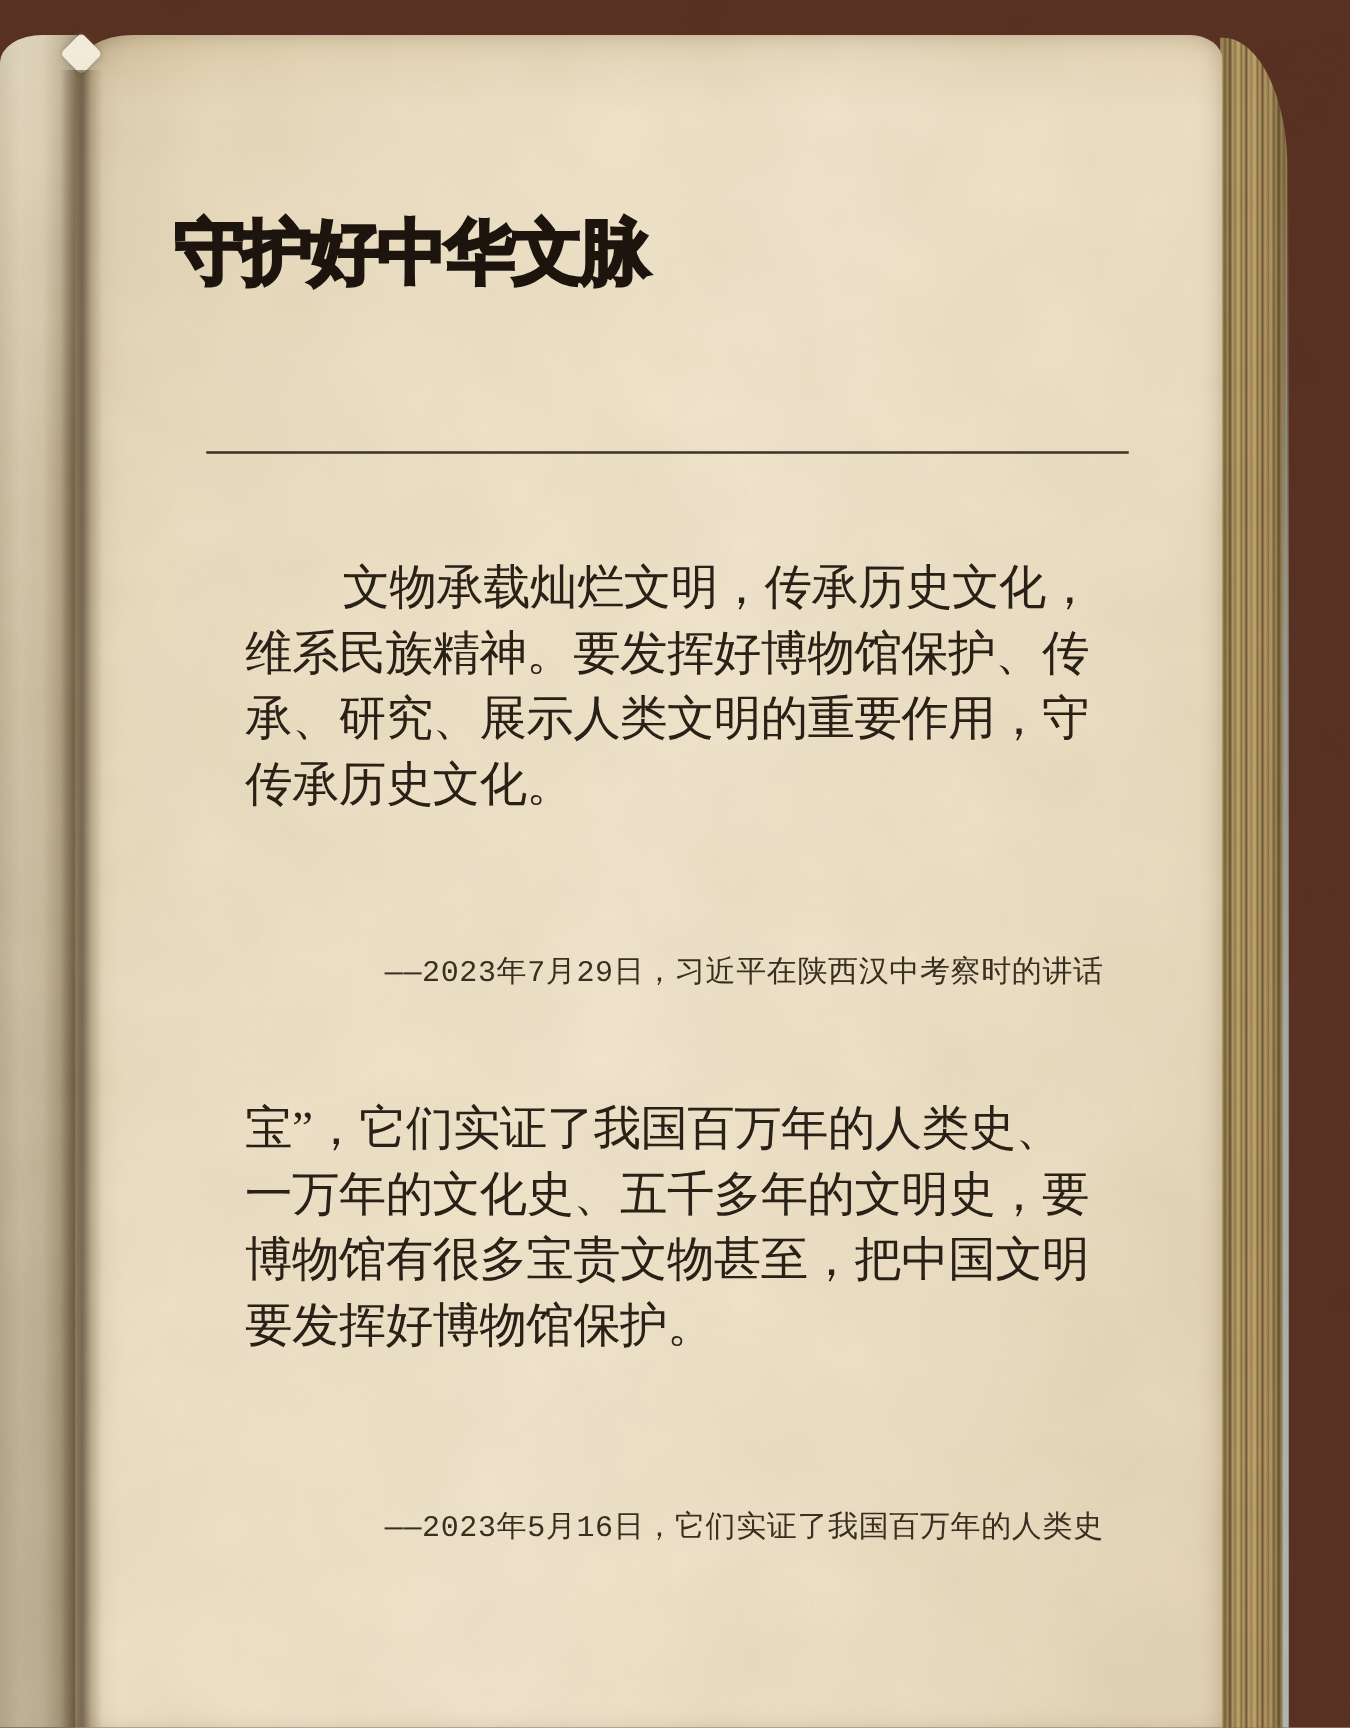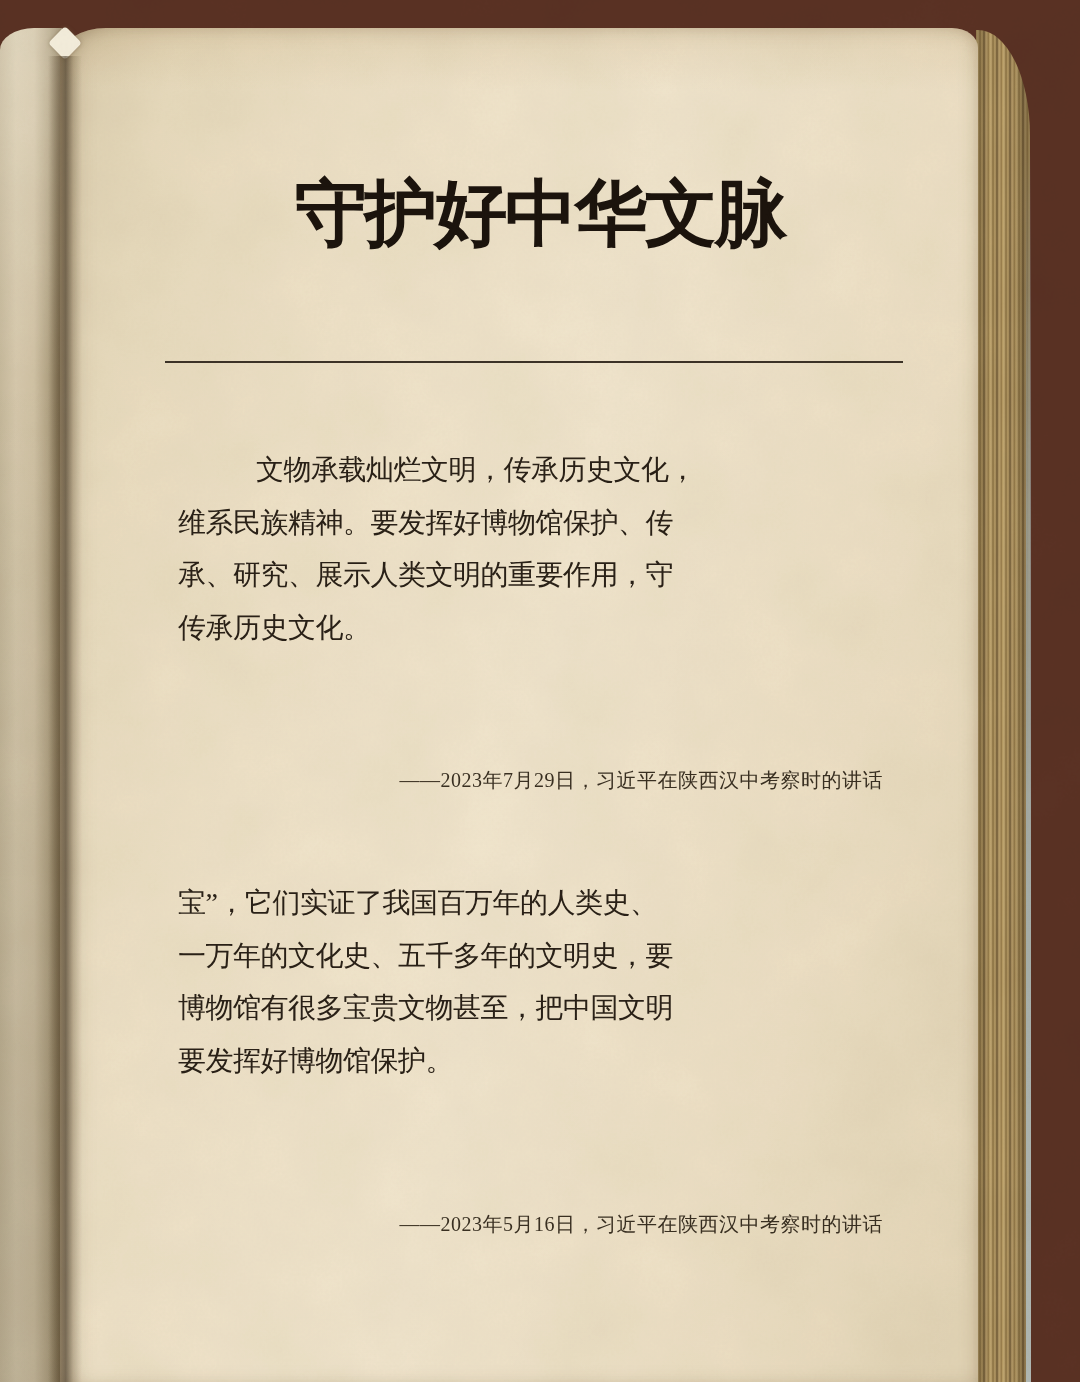--- a/index.html
+++ b/index.html
@@ -54,40 +54,41 @@
   }
   .cover-edge-line{
     position:absolute;left:1026px;top:150px;bottom:-2px;width:5px;z-index:1;
     border-radius:3px;
     background:linear-gradient(180deg, rgba(160,168,164,0), rgba(160,168,164,.65) 25%, #a9b1ad 60%, #b4bcb8);
   }
   
   .content{position:absolute;inset:0;z-index:5;color:var(--ink,#2a2117);}
   .page-title{
     position:absolute;left:140px;top:166px;width:800px;
-    text-align:center;font-size:72px;line-height:1.35;font-weight:400;
+    text-align:left;font-size:56px;line-height:1.35;font-weight:700;
     letter-spacing:-2px;color:var(--title_ink,#1c140d);
     -webkit-text-stroke:2.5px var(--title_ink,#1c140d);
   }
   .divider{
     position:absolute;left:165px;top:361px;width:738px;height:2px;
     background:var(--divider,#3d3328);
   }
   .para{
-    position:absolute;left:178px;width:744px;
-    font-size:28px;line-height:52.5px;letter-spacing:-0.5px;
+    position:absolute;left:196px;width:744px;
+    font-size:38px;line-height:52.5px;letter-spacing:-0.5px;
     color:var(--ink,#2a2117);
   }
   .para-1{top:444px;}
   .para-2{top:877px;}
   .line.indent{text-indent:78px;}
   .attr{
     position:absolute;left:186px;width:697px;text-align:right;
-    font-size:20px;line-height:32px;letter-spacing:.5px;
+    font-size:24px;line-height:32px;letter-spacing:.5px;
     color:var(--attr_ink,#3a3022);
+    font-family:Liberation Mono, monospace;
   }
   .attr-1{top:764px;}
   .attr-2{top:1208px;}
   
   .texture{
     position:absolute;inset:0;z-index:8;pointer-events:none;
     mix-blend-mode:multiply;opacity:.55;
   }
 </style>
 </head>
@@ -119,21 +120,21 @@
 
   <div class="attr attr-1">——2023年7月29日，习近平在陕西汉中考察时的讲话</div>
 
   <div class="para para-2">
     <div class="line">宝”，它们实证了我国百万年的人类史、</div>
     <div class="line">一万年的文化史、五千多年的文明史，要</div>
     <div class="line">博物馆有很多宝贵文物甚至，把中国文明</div>
     <div class="line">要发挥好博物馆保护。</div>
   </div>
 
-  <div class="attr attr-2">——2023年5月16日，习近平在陕西汉中考察时的讲话</div>
+  <div class="attr attr-2">——2023年5月16日，它们实证了我国百万年的人类史</div>
 
 </div>
 
 <svg class="texture" width="1080" height="1382" viewBox="0 0 1080 1382" xmlns="http://www.w3.org/2000/svg">
   <defs>
     <filter id="crumple" x="0" y="0" width="100%" height="100%">
       <feTurbulence type="fractalNoise" baseFrequency="0.011" numOctaves="4" seed="11" stitchTiles="stitch"></feTurbulence>
       <feColorMatrix type="matrix" values="0 0 0 0 0.55  0 0 0 0 0.50  0 0 0 0 0.40  0 0 0 0.30 0"></feColorMatrix>
     </filter>
     <filter id="grain" x="0" y="0" width="100%" height="100%">

